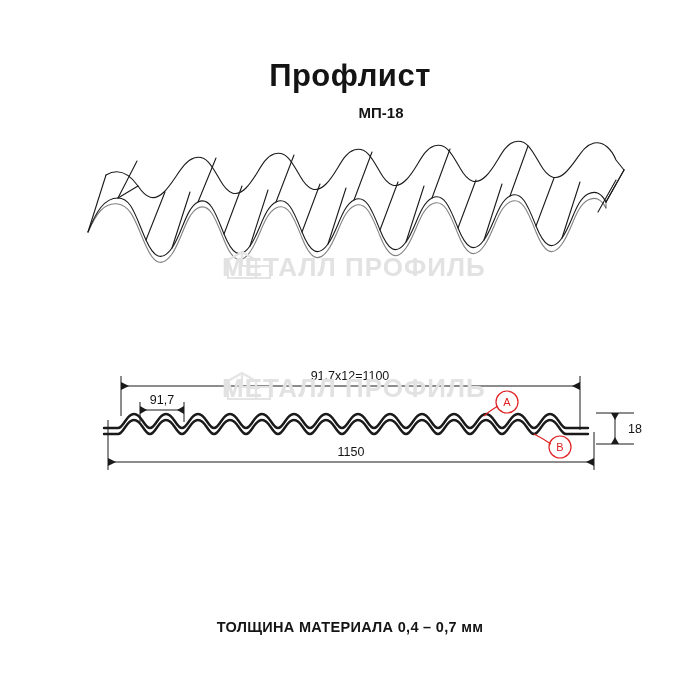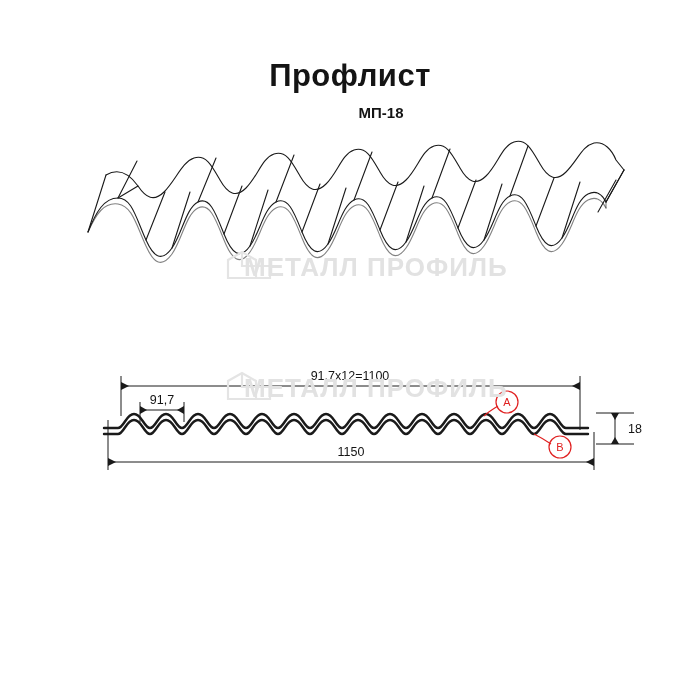--- a/index.html
+++ b/index.html
@@ -58,21 +58,20 @@
     top: 0;
     left: 0;
   }
   .wm {
     position: absolute;
     font-family: "Liberation Sans", sans-serif;
     font-weight: bold;
     color: #e2e2e2;
     white-space: nowrap;
     pointer-events: none;
-    margin-left: 22px;
   }
   .wm1 {
     top: 252px;
     left: 222px;
     font-size: 26px;
     letter-spacing: 1px;
   }
   .wm2 {
     top: 373px;
     left: 222px;
@@ -308,13 +307,14 @@
   <svg class="wm-logo" style="top:248px; left:222px;" width="60" height="40">
     <path d="M6,30 L6,12 L20,4 L34,12 L34,30 Z M20,4 L20,18 L48,18 L48,30 L6,30" fill="none" stroke="#e4e4e4" stroke-width="2.2"></path>
   </svg>
   <div class="wm wm1">МЕТАЛЛ ПРОФИЛЬ</div>
 
   <svg class="wm-logo" style="top:369px; left:222px;" width="60" height="40">
     <path d="M6,30 L6,12 L20,4 L34,12 L34,30 Z M20,4 L20,18 L48,18 L48,30 L6,30" fill="none" stroke="#e4e4e4" stroke-width="2.2"></path>
   </svg>
   <div class="wm wm2">МЕТАЛЛ ПРОФИЛЬ</div>
 
+  <div class="footer-note">ТОЛЩИНА МАТЕРИАЛА 0,4 – 0,7 мм</div>
 </div>
 
 </body></html>

